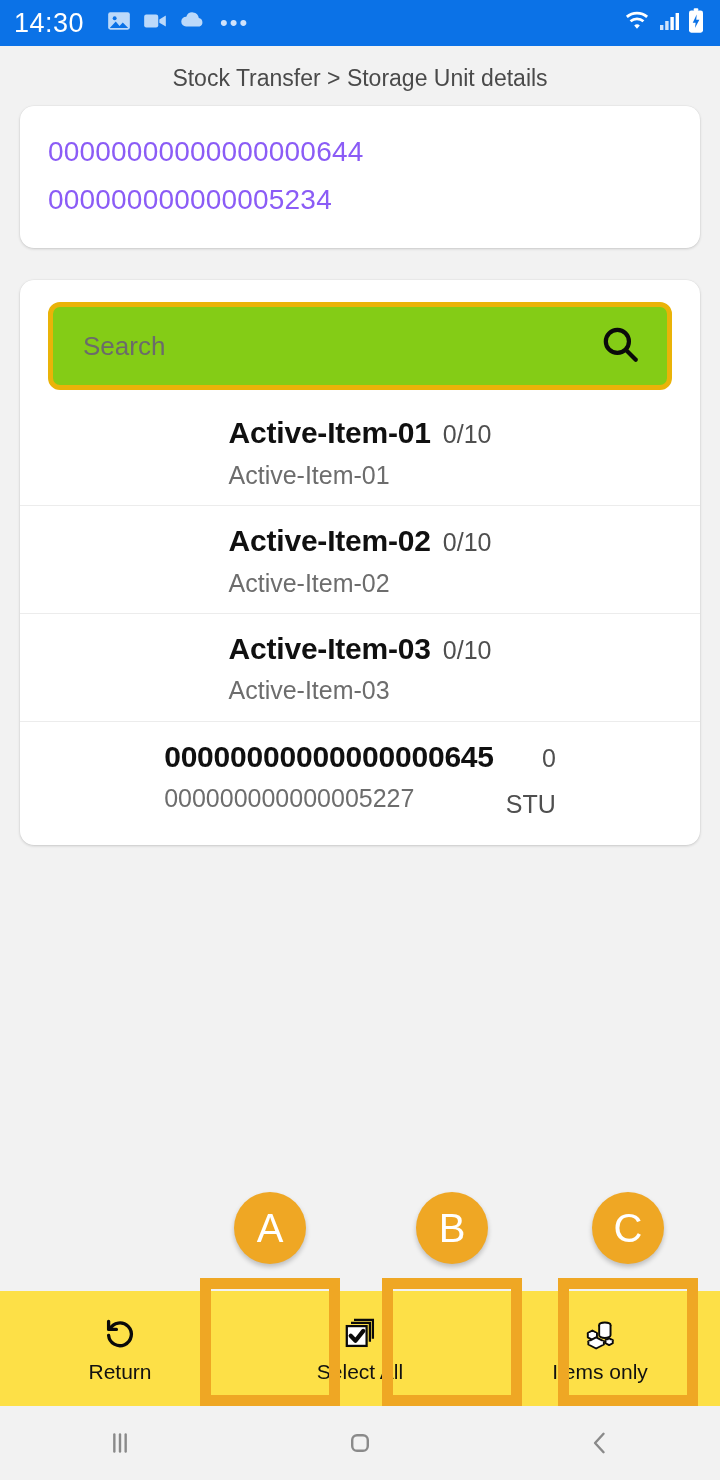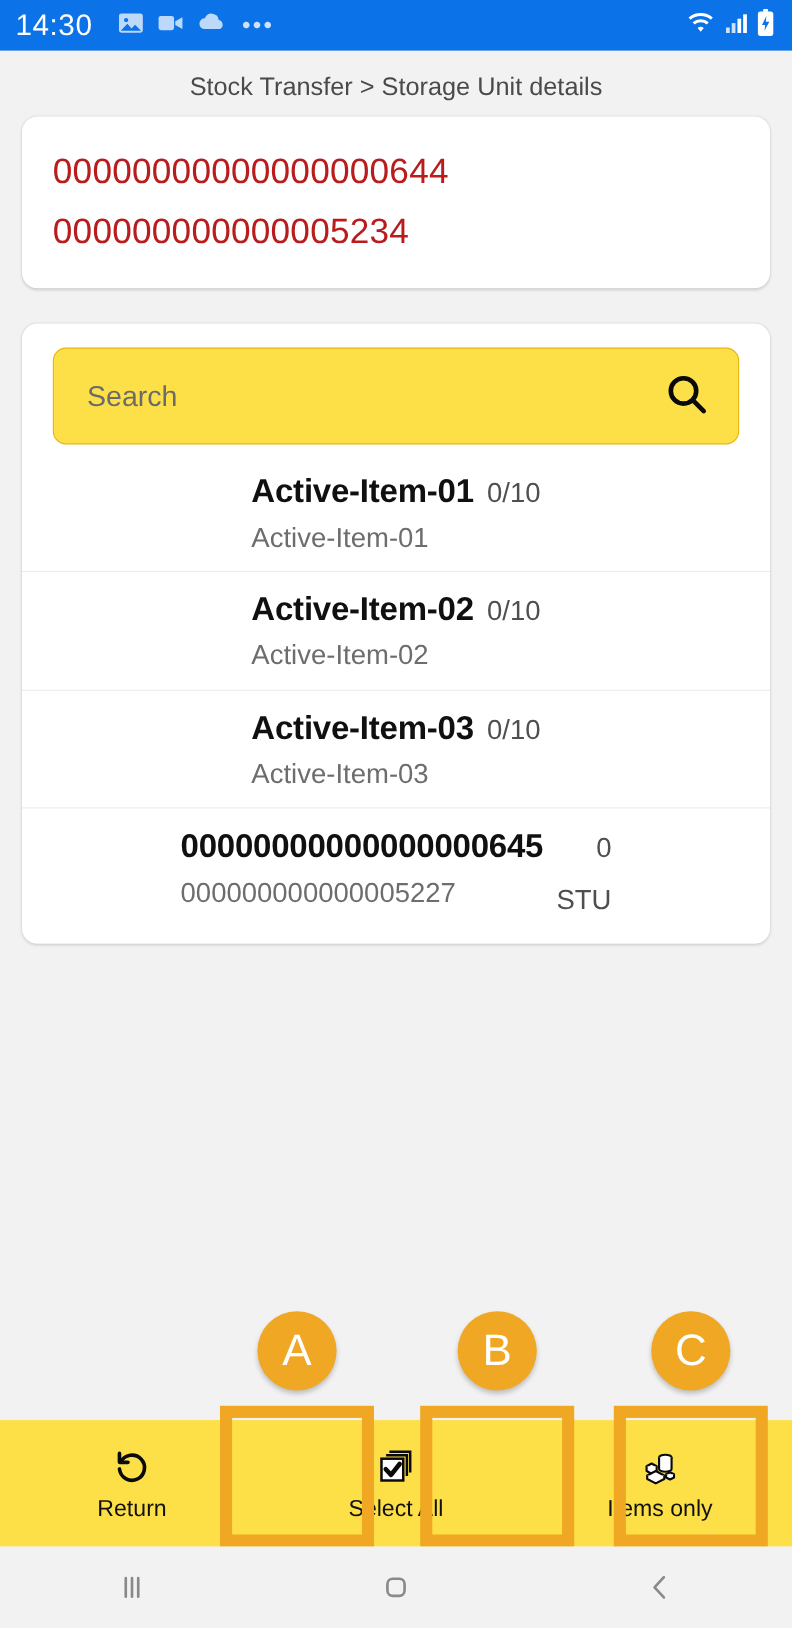--- a/index.html
+++ b/index.html
@@ -65,43 +65,43 @@
     background: #ffffff;
     margin: 0 20px;
     border-radius: 14px;
     box-shadow: 0 1px 3px rgba(0,0,0,0.16), 0 0 0 0.5px rgba(0,0,0,0.04);
   }
   .su-card {
     padding: 22px 28px 24px 28px;
     box-sizing: border-box;
   }
   .su-line {
-    font-size: 32px;
-    color: #b91c1c;
+    font-size: 28px;
+    color: #8b5cf6;
     letter-spacing: 0.2px;
     line-height: 1.72;
     white-space: nowrap;
   }
 
   .list-card {
     margin-top: 32px;
     padding: 22px 0 10px 0;
   }
 
   
   .search-wrap {
     margin: 0 28px 8px 28px;
     height: 88px;
-    border: 1px solid #eab308;
+    border: 5px solid #eab308;
     border-radius: 12px;
     display: flex;
     align-items: center;
     padding: 0 26px 0 28px;
     box-sizing: border-box;
-    background: #fde047;
+    background: #84cc16;
   }
   .search-input {
     border: none;
     outline: none;
     flex: 1;
     font-size: 26px;
     color: #5a5a5a;
     font-family: "Liberation Sans", sans-serif;
     background: transparent;
   }

